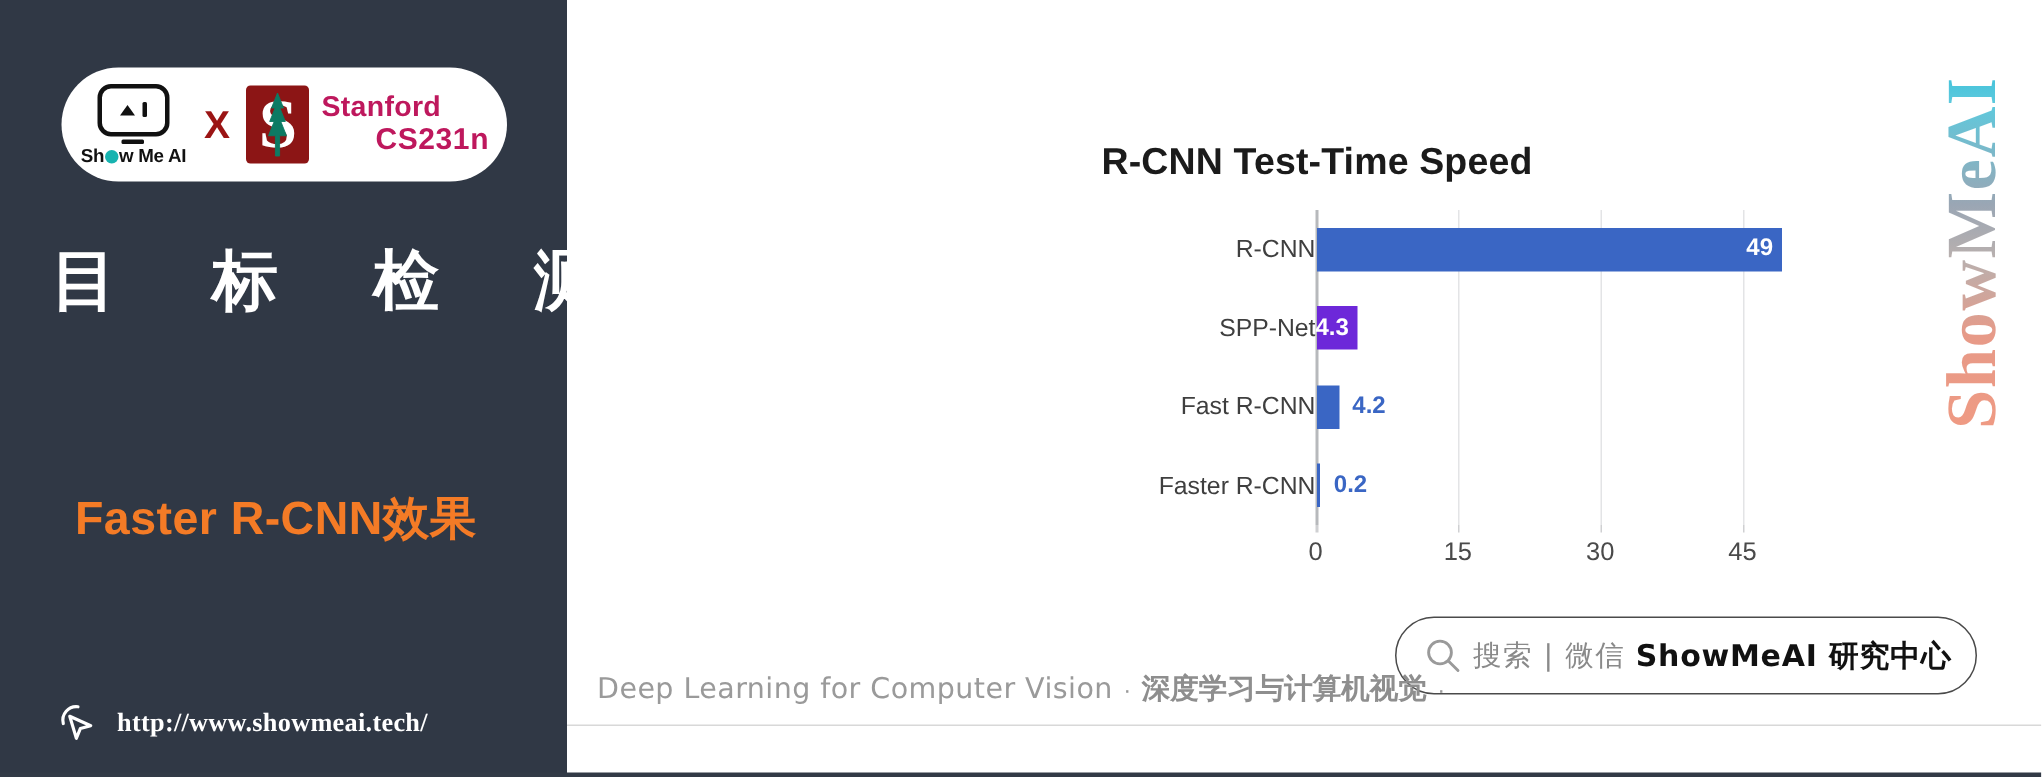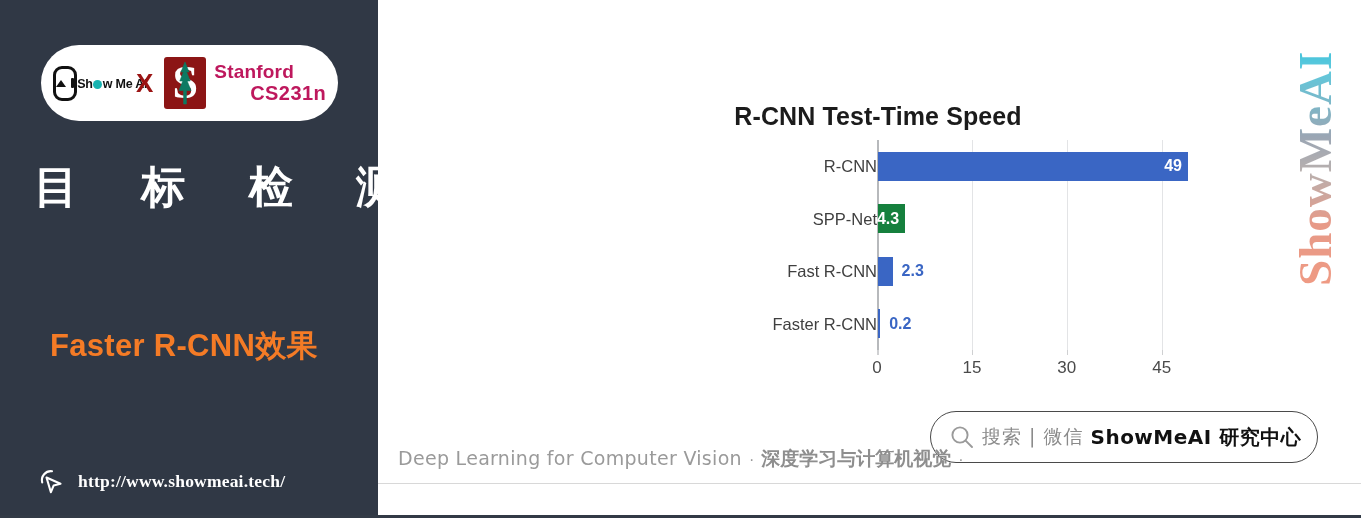--- a/index.html
+++ b/index.html
@@ -50,21 +50,21 @@
     height: 76px;
     background: #ffffff;
     border-radius: 38px;
     display: flex;
     align-items: center;
     justify-content: center;
     gap: 9px;
   }
   .smai-mark {
     display: flex;
-    flex-direction: row;
+    flex-direction: column;
     align-items: center;
     width: 72px;
   }
   .robot-head {
     width: 42px;
     height: 29px;
     border: 3.2px solid #111111;
     border-radius: 9px;
     display: flex;
     align-items: center;
@@ -234,21 +234,21 @@
   
   #chart {
     position: absolute;
     left: 190px;
     top: 86px;
     width: 620px;
     height: 310px;
   }
   #chart-title {
     position: absolute;
-    top: 16px;
+    top: 8px;
     left: 0;
     width: 620px;
     text-align: center;
     font-size: 25px;
     font-weight: bold;
     color: #1b1b1b;
     letter-spacing: 0.1px;
   }
   #plot {
     position: absolute;
@@ -456,25 +456,25 @@
           <div class="tick-mark" style="left: 498.796px;"></div>
           <div class="tick-label" style="left: 498.796px;">30</div>
           <div class="gridline" style="left: 593.694px;"></div>
           <div class="tick-mark" style="left: 593.694px;"></div>
           <div class="tick-label" style="left: 593.694px;">45</div>
           <div class="axis-line"></div>
           <div class="bar" style="top: 11.75px; width: 310px; background: rgb(58, 102, 196);">
             <span class="bar-value-in" style="color: rgb(255, 255, 255);">49</span>
           </div>
           <div class="cat-label" style="top: 18.25px;">R-CNN</div>
-          <div class="bar" style="top: 64.25px; width: 27.2041px; background: #15803d; text-align: right;">
+          <div class="bar" style="top: 64.25px; width: 27.2041px; background: #6d28d9; text-align: right;">
             <span class="bar-value-in" style="color: rgb(255, 255, 255);">4.3</span>
           </div>
           <div class="cat-label" style="top: 70.75px;">SPP-Net</div>
-          <div class="bar-value-out" style="color: rgb(58, 102, 196); left: 333.551px; top: 131.25px;">2.3</div>
+          <div class="bar-value-out" style="color: rgb(58, 102, 196); left: 333.551px; top: 131.25px;">4.2</div>
           <div class="bar" style="top: 116.75px; width: 14.551px; background: rgb(58, 102, 196);"></div>
           <div class="cat-label" style="top: 123.25px;">Fast R-CNN</div>
           <div class="bar-value-out" style="color: rgb(58, 102, 196); left: 321.2px; top: 183.75px;">0.2</div>
           <div class="bar" style="top: 169.25px; width: 2.2px; background: rgb(58, 102, 196);"></div>
           <div class="cat-label" style="top: 175.75px;">Faster R-CNN</div>
         </div>
     </div>
 
     <div id="search-pill">
       <svg width="26" height="26" viewBox="0 0 26 26">

